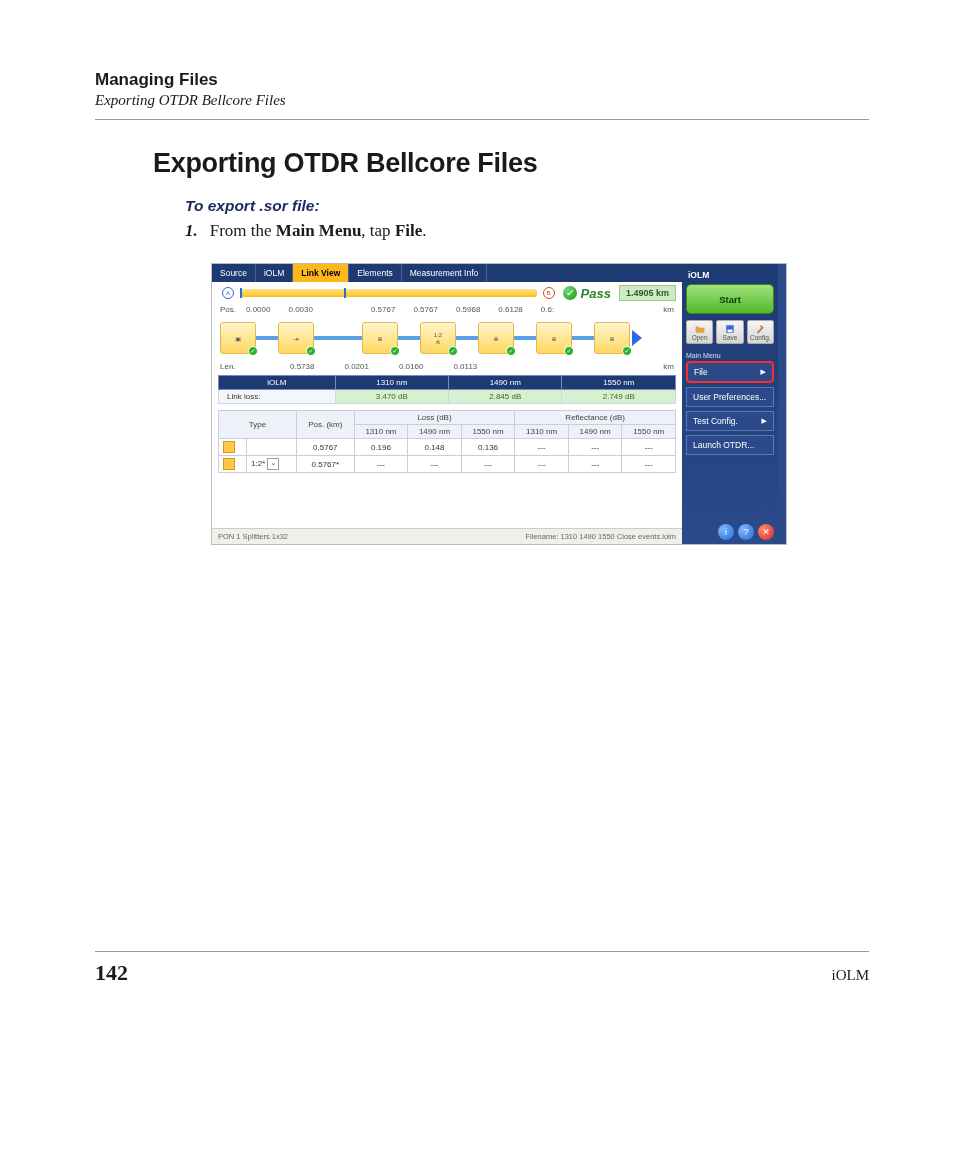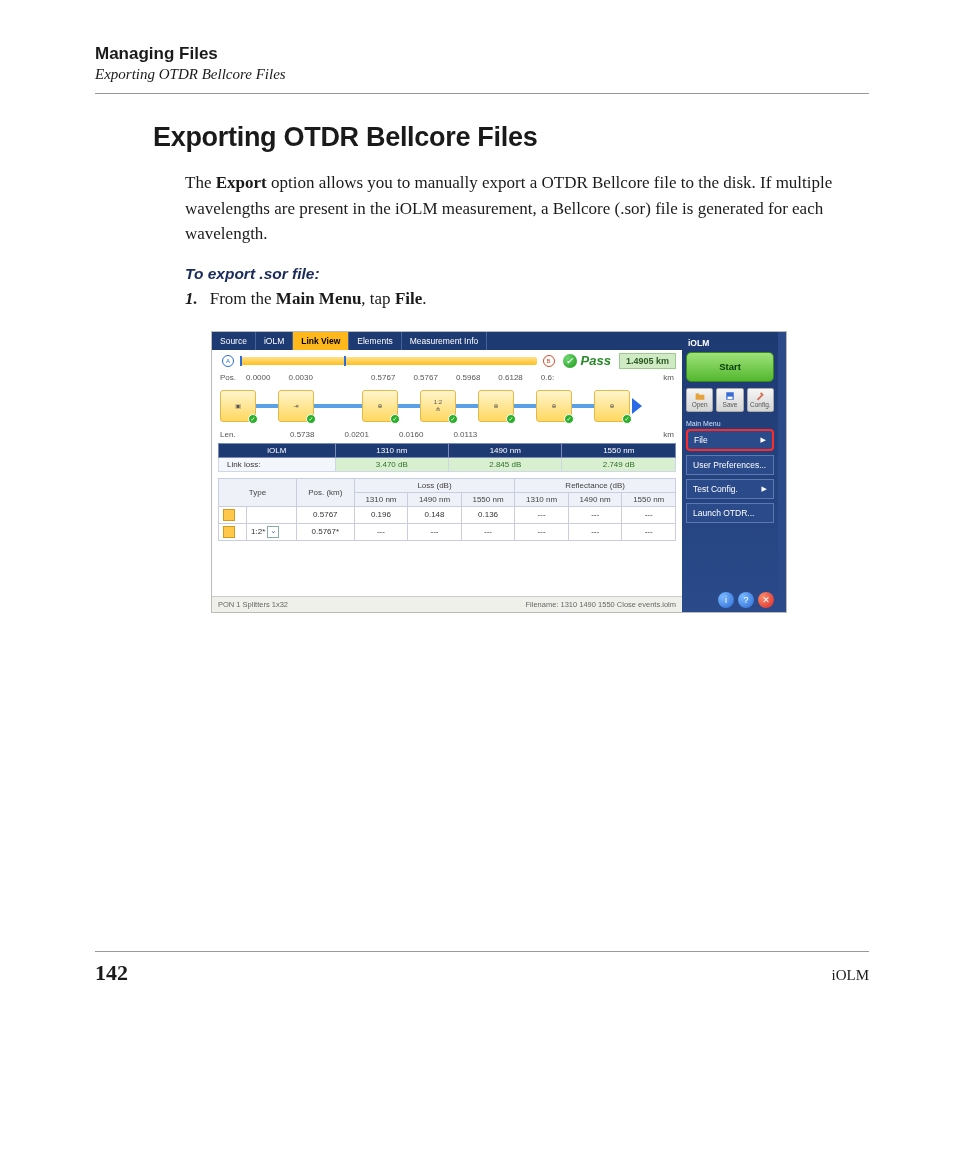--- a/index.html
+++ b/index.html
@@ -1,16 +1,16 @@
 <!DOCTYPE html>
 <html><head>
 <meta charset="utf-8">
 <style>
   body { margin:0; font-family: Georgia, 'Times New Roman', serif; color:#1a1a1a; background:#fff; }
-  .page { width:954px; height:1034px; margin:0 auto; padding:44px 85px 50px 95px; box-sizing:border-box; position:relative; }
+  .page { width:954px; height:1034px; margin:0 auto; padding:70px 85px 50px 95px; box-sizing:border-box; position:relative; }
   .running-head { font-family: Verdana, Arial, sans-serif; font-weight:700; font-size:17px; }
   .running-sub { font-style:italic; font-family:Georgia,serif; font-size:15px; margin-top:2px; }
   .rule { border:none; border-top:1.5px solid #999; margin:10px 0 28px 0; }
   .h1 { font-family: Verdana, Arial, sans-serif; font-weight:900; font-size:27px; margin:0 0 14px 58px; letter-spacing:-0.3px; }
   .body-text { font-size:17px; line-height:1.5; margin-left:90px; margin-right:20px; }
   .subhead { font-family: Verdana, Arial, sans-serif; font-style:italic; font-weight:700; font-size:15.5px; margin:18px 0 6px 90px; color:#1a2a5a; }
   .step { font-size:17px; margin-left:90px; margin-top:4px; }
   .step .num { font-weight:700; font-style:italic; margin-right:12px; }
   .screenshot-wrap { margin:22px 0 0 116px; }
 
@@ -81,23 +81,20 @@
 </head>
 <body>
 
 <div class="page">
   <div class="running-head">Managing Files</div>
   <div class="running-sub">Exporting OTDR Bellcore Files</div>
   <hr class="rule">
 
   <h1 class="h1">Exporting OTDR Bellcore Files</h1>
 
-  <p class="body-text">
-    <span>The </span><b>Export</b><span> option allows you to manually export a OTDR Bellcore file to the disk. If multiple wavelengths are present in the iOLM measurement, a Bellcore (.sor) file is generated for each wavelength.</span>
-  </p>
 
   <div class="subhead">To export .sor file:</div>
 
   <div class="step">
     <span class="num">1.</span><span>From the </span><b>Main Menu</b><span>, tap </span><b>File</b><span>.</span>
   </div>
 
   <div class="screenshot-wrap">
     <div class="shot">
       <div class="shot-viewer">

